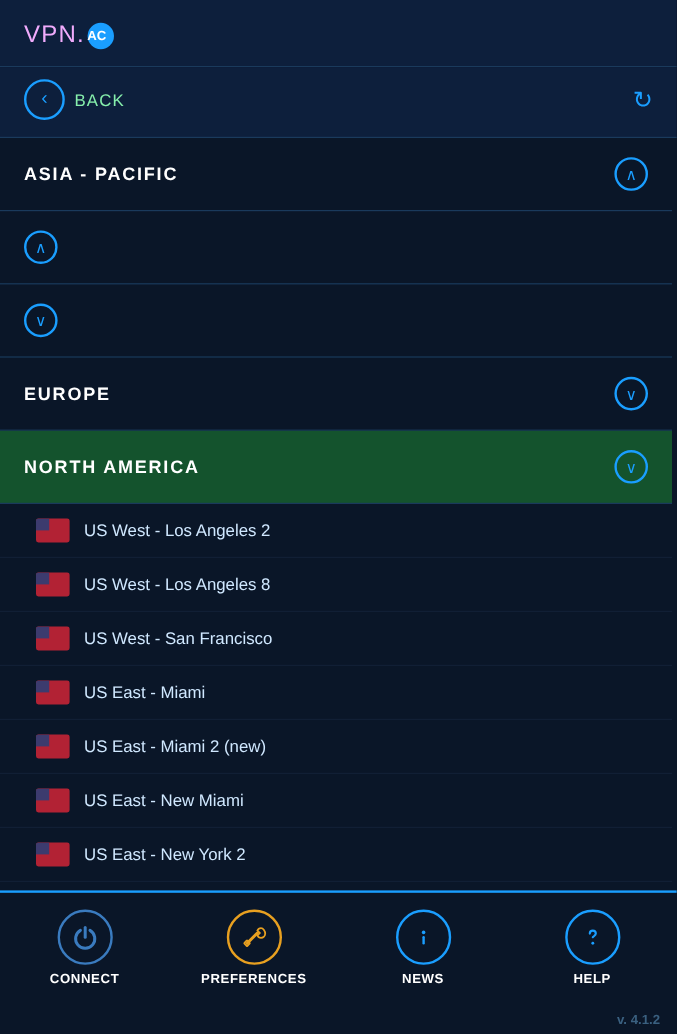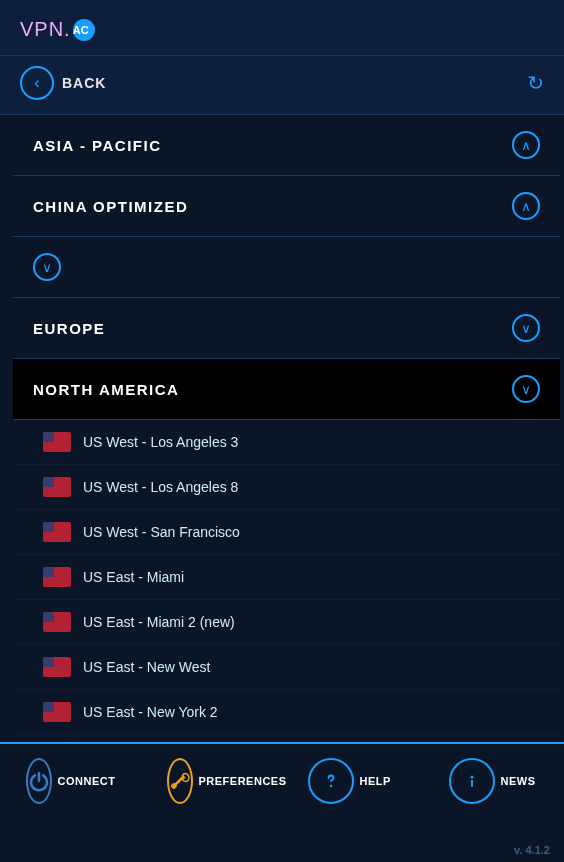--- a/index.html
+++ b/index.html
@@ -69,23 +69,23 @@
       height: 34px;
       border: 2px solid #1a9eff;
       border-radius: 50%;
       display: flex;
       align-items: center;
       justify-content: center;
       color: #1a9eff;
       font-size: 16px;
     }
     .back-label {
-      color: #e5e5e5;
+      color: #86efac;
       font-size: 14px;
-      font-weight: bold;
+      font-weight: normal;
       letter-spacing: 1px;
       text-align: center;
     }
     .refresh-btn {
       position: absolute;
       right: 20px;
       top: 76px;
       color: #1a9eff;
       font-size: 20px;
       cursor: pointer;
@@ -96,21 +96,20 @@
       height: 668px;
       overflow: hidden;
       position: relative;
     }
     .list-container {
       height: 100%;
       overflow-y: auto;
       padding-right: 4px;
       scrollbar-width: thin;
       scrollbar-color: #1a9eff #0a1628;
-      padding-left: 13px;
     }
     .list-container::-webkit-scrollbar {
       width: 6px;
     }
     .list-container::-webkit-scrollbar-track {
       background: #0a1628;
     }
     .list-container::-webkit-scrollbar-thumb {
       background: #1a9eff;
       border-radius: 3px;
@@ -175,41 +174,42 @@
       width: 40%;
       height: 50%;
       background: #3c3b6e;
     }
     .server-name {
       font-size: 14px;
       color: #d0e8ff;
       font-weight: 500;
     }
     .category-row.north-america {
-      background: #000000;
+      background: #14532d;
     }
 
     
     .bottom-nav {
       position: absolute;
       bottom: 0;
       left: 0;
       right: 0;
       height: 120px;
       background: #0a1628;
       border-top: 2px solid #1a9eff;
     }
     .bottom-nav-items {
       display: flex;
       align-items: flex-start;
       justify-content: space-around;
       padding-top: 14px;
     }
     .nav-item {
       display: flex;
+      flex-direction: column;
       align-items: center;
       gap: 6px;
       cursor: pointer;
       width: 90px;
     }
     .nav-icon-circle {
       width: 46px;
       height: 46px;
       border-radius: 50%;
       border: 2px solid;
@@ -279,61 +279,60 @@
 
 <div class="main-content">
   <div class="list-container">
 
     <div class="category-row">
       <span class="category-label">ASIA - PACIFIC</span>
       <div class="chevron-icon">∧</div>
     </div>
 
     <div class="category-row">
-      <span class="category-label">CHINA OPTIMIZED</span>
       <div class="chevron-icon">∧</div>
     </div>
 
     <div class="category-row">
       <div class="chevron-icon">∨</div>
     </div>
 
     <div class="category-row">
       <span class="category-label">EUROPE</span>
       <div class="chevron-icon">∨</div>
     </div>
 
     <div class="category-row north-america">
       <span class="category-label">NORTH AMERICA</span>
       <div class="chevron-icon chevron-down">∨</div>
     </div>
 
     <div class="server-item">
       <div class="flag flag-us"></div>
-      <span class="server-name">US West - Los Angeles 3</span>
+      <span class="server-name">US West - Los Angeles 2</span>
     </div>
     <div class="server-item">
       <div class="flag flag-us"></div>
       <span class="server-name">US West - Los Angeles 8</span>
     </div>
     <div class="server-item">
       <div class="flag flag-us"></div>
       <span class="server-name">US West - San Francisco</span>
     </div>
     <div class="server-item">
       <div class="flag flag-us"></div>
       <span class="server-name">US East - Miami</span>
     </div>
     <div class="server-item">
       <div class="flag flag-us"></div>
       <span class="server-name">US East - Miami 2 (new)</span>
     </div>
     <div class="server-item">
       <div class="flag flag-us"></div>
-      <span class="server-name">US East - New West</span>
+      <span class="server-name">US East - New Miami</span>
     </div>
     <div class="server-item">
       <div class="flag flag-us"></div>
       <span class="server-name">US East - New York 2</span>
     </div>
 
     <div class="category-row">
       
       
     </div>
@@ -360,35 +359,35 @@
           <path d="M16.5 3.5c-1.5 0-2.5.8-3 2l2 2-2 2c.5 1.2 1.5 2 3 2 1.9 0 3.5-1.6 3.5-3.5S18.4 3.5 16.5 3.5z" fill="none" stroke="#e8a020" stroke-width="1.5"></path>
           <path d="M13.5 7.5L5 16" stroke="#e8a020" stroke-width="2.5" stroke-linecap="round"></path>
           <rect x="3" y="14.5" width="3.5" height="3.5" rx="0.5" transform="rotate(-45 4.5 16)" fill="none" stroke="#e8a020" stroke-width="1.5"></rect>
         </svg>
       </div>
       <span class="nav-label">PREFERENCES</span>
     </div>
 
 
     <div class="nav-item">
+      <div class="nav-icon-circle nav-icon-info">
+        <svg width="22" height="22" viewBox="0 0 22 22" fill="none">
+          <circle cx="11" cy="7" r="1.5" fill="#1a9eff"></circle>
+          <rect x="10" y="10" width="2" height="7" rx="1" fill="#1a9eff"></rect>
+        </svg>
+      </div>
+      <span class="nav-label">NEWS</span>
+    </div>
+
+    <div class="nav-item">
       <div class="nav-icon-circle nav-icon-help">
         <svg width="22" height="22" viewBox="0 0 22 22" fill="none">
           <path d="M8.5 8c0-1.4 1.1-2.5 2.5-2.5s2.5 1.1 2.5 2.5c0 1.5-1.5 2-2.5 3" stroke="#1a9eff" stroke-width="1.8" stroke-linecap="round"></path>
           <circle cx="11" cy="16" r="1.2" fill="#1a9eff"></circle>
         </svg>
       </div>
       <span class="nav-label">HELP</span>
     </div>
 
-    <div class="nav-item">
-      <div class="nav-icon-circle nav-icon-info">
-        <svg width="22" height="22" viewBox="0 0 22 22" fill="none">
-          <circle cx="11" cy="7" r="1.5" fill="#1a9eff"></circle>
-          <rect x="10" y="10" width="2" height="7" rx="1" fill="#1a9eff"></rect>
-        </svg>
-      </div>
-      <span class="nav-label">NEWS</span>
-    </div>
-
   </div>
 
   <span class="version-text">v. 4.1.2</span>
 </div>
 
 </body></html>

